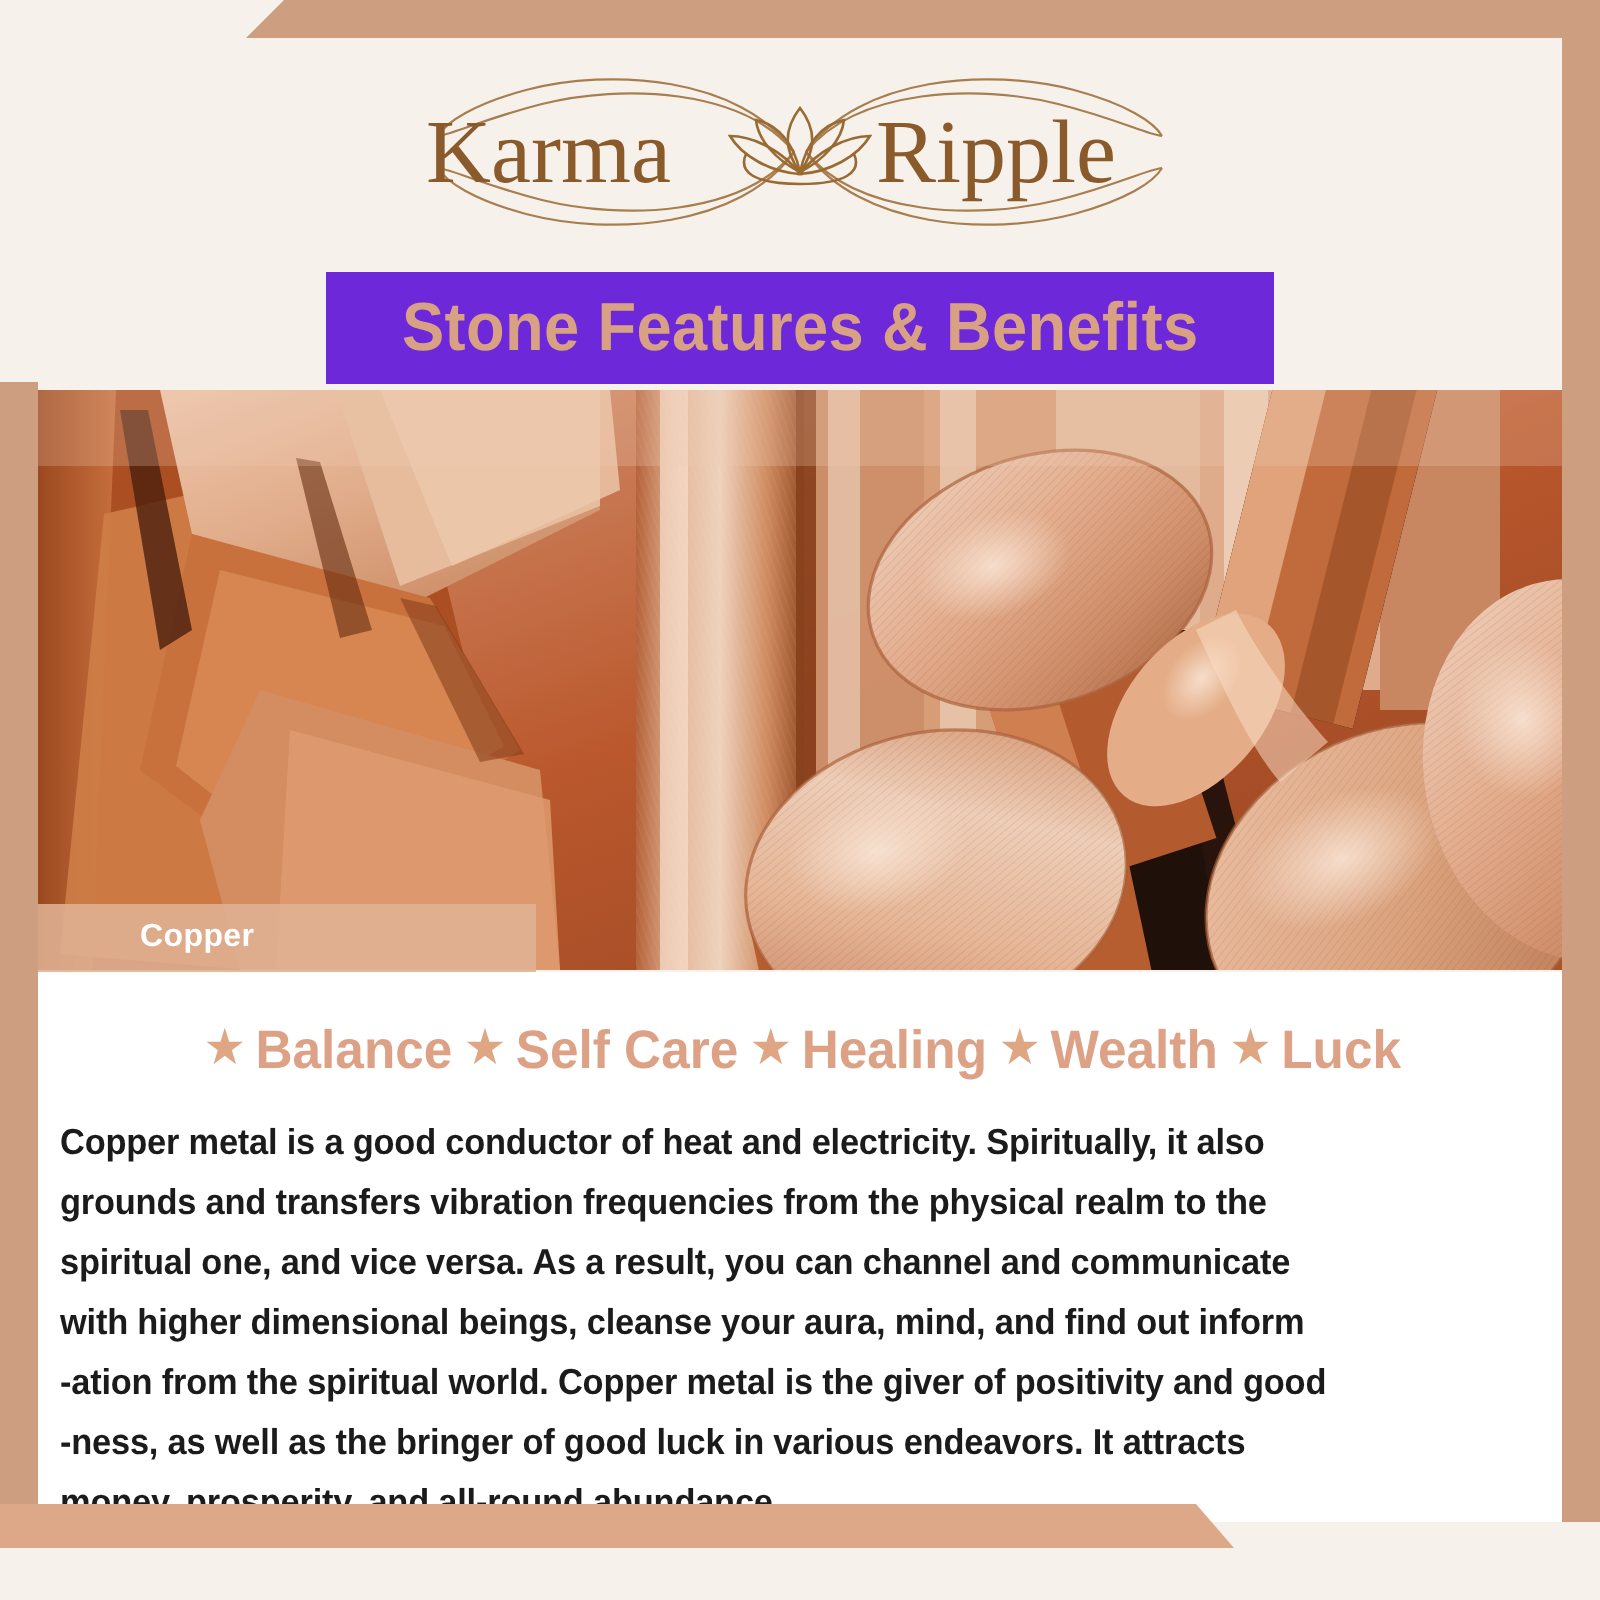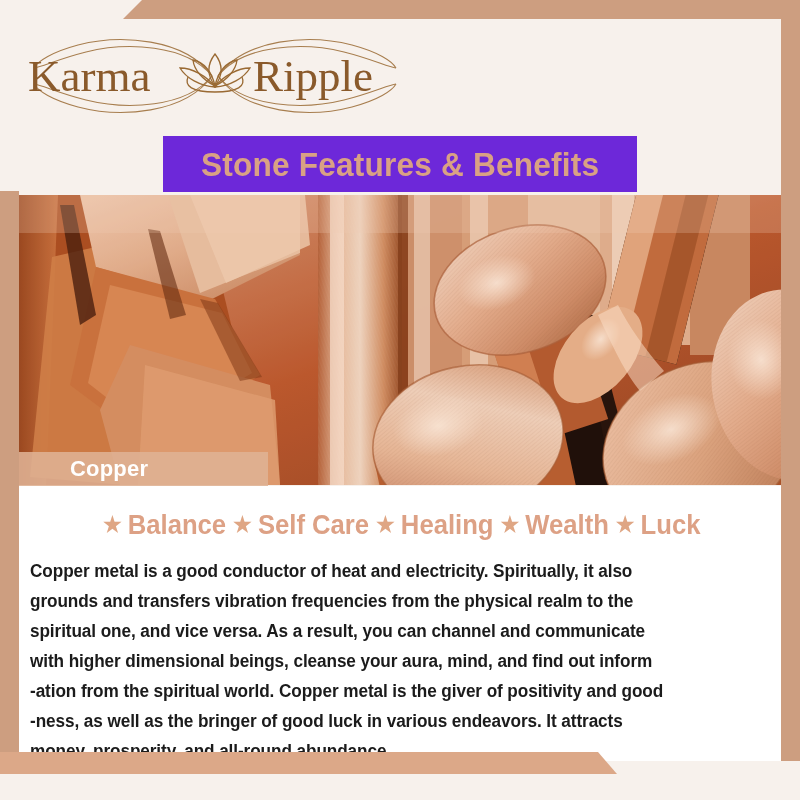--- a/index.html
+++ b/index.html
@@ -33,21 +33,21 @@
     z-index:6;
   }
   .frame-bottom2{
     position:absolute;left:0;bottom:0;width:800px;height:26px;
     background:#f7f1ec;z-index:5;
   }
 
   
   .logo-wrap{
     position:absolute;left:0;top:22px;width:800px;height:108px;
-    display:flex;align-items:center;justify-content:flex-start;
+    display:flex;align-items:center;justify-content:center;
     z-index:3;
   }
   .logo-svg{display:block;}
 
   
   .title-band{
     position:absolute;left:163px;top:136px;width:474px;height:56px;
     background:#6d28d9;
     display:flex;align-items:center;justify-content:center;
     z-index:3;
@@ -72,21 +72,21 @@
   .photo svg{display:block;width:800px;height:290px;}
 
   
   .copper-bar{
     position:absolute;left:18px;top:452px;width:250px;height:34px;
     background:rgba(223,178,148,0.88);
     display:flex;align-items:center;
     z-index:4;
   }
   .copper-label{
-    color:#ffffff;font-weight:bold;font-size:22px;
+    color:#ffffff;font-weight:bold;font-size:16px;
     margin-left:52px;letter-spacing:0.2px;line-height:1;
     font-family:"Liberation Sans", sans-serif;
   }
 
   
   .content{
     position:absolute;left:19px;top:486px;width:762px;height:275px;
     background:#ffffff;z-index:3;
   }
 

